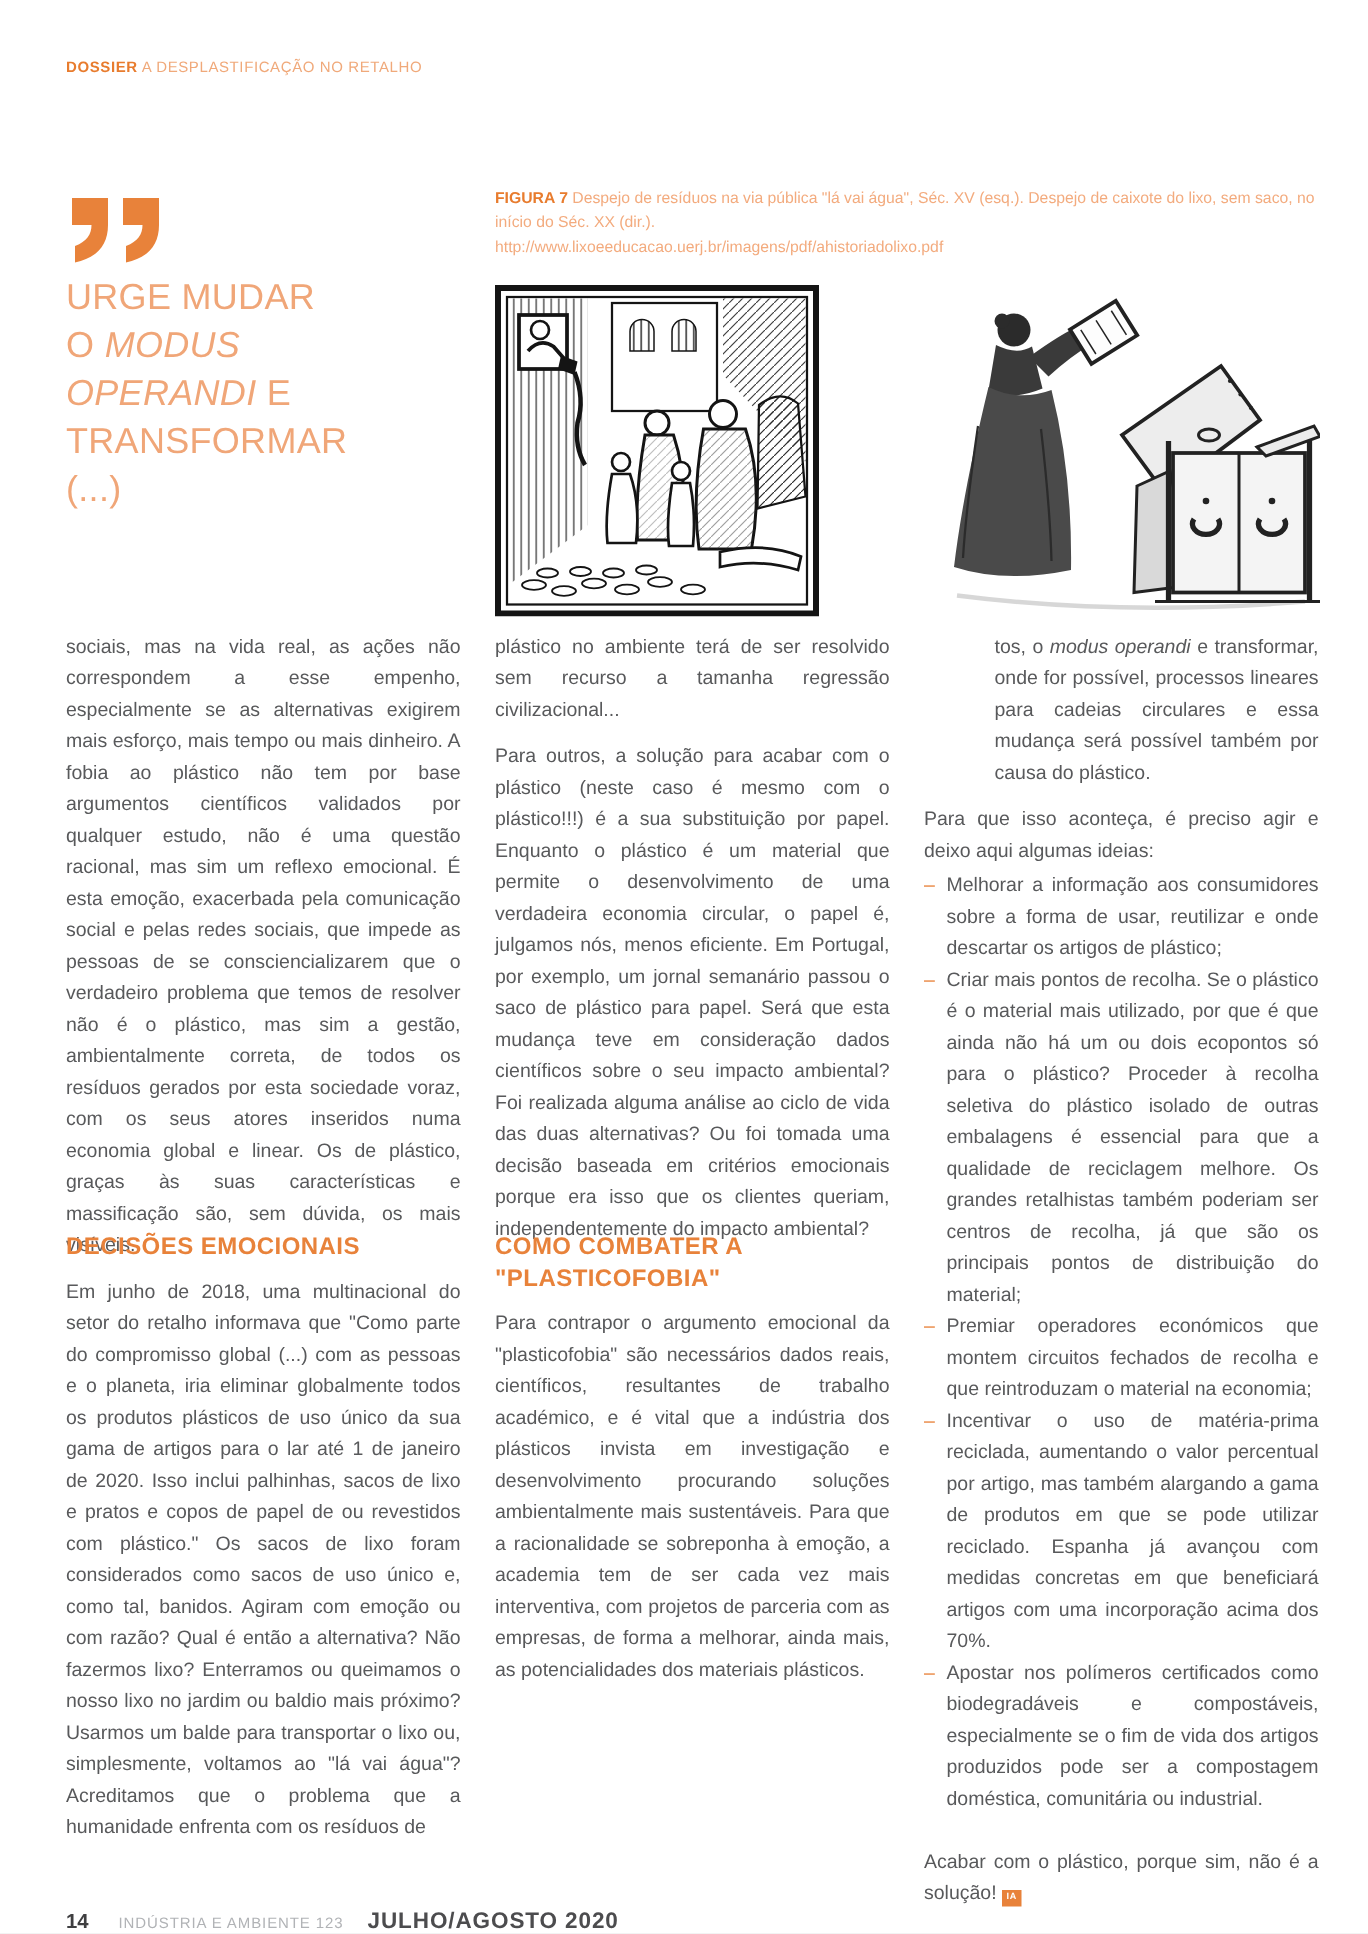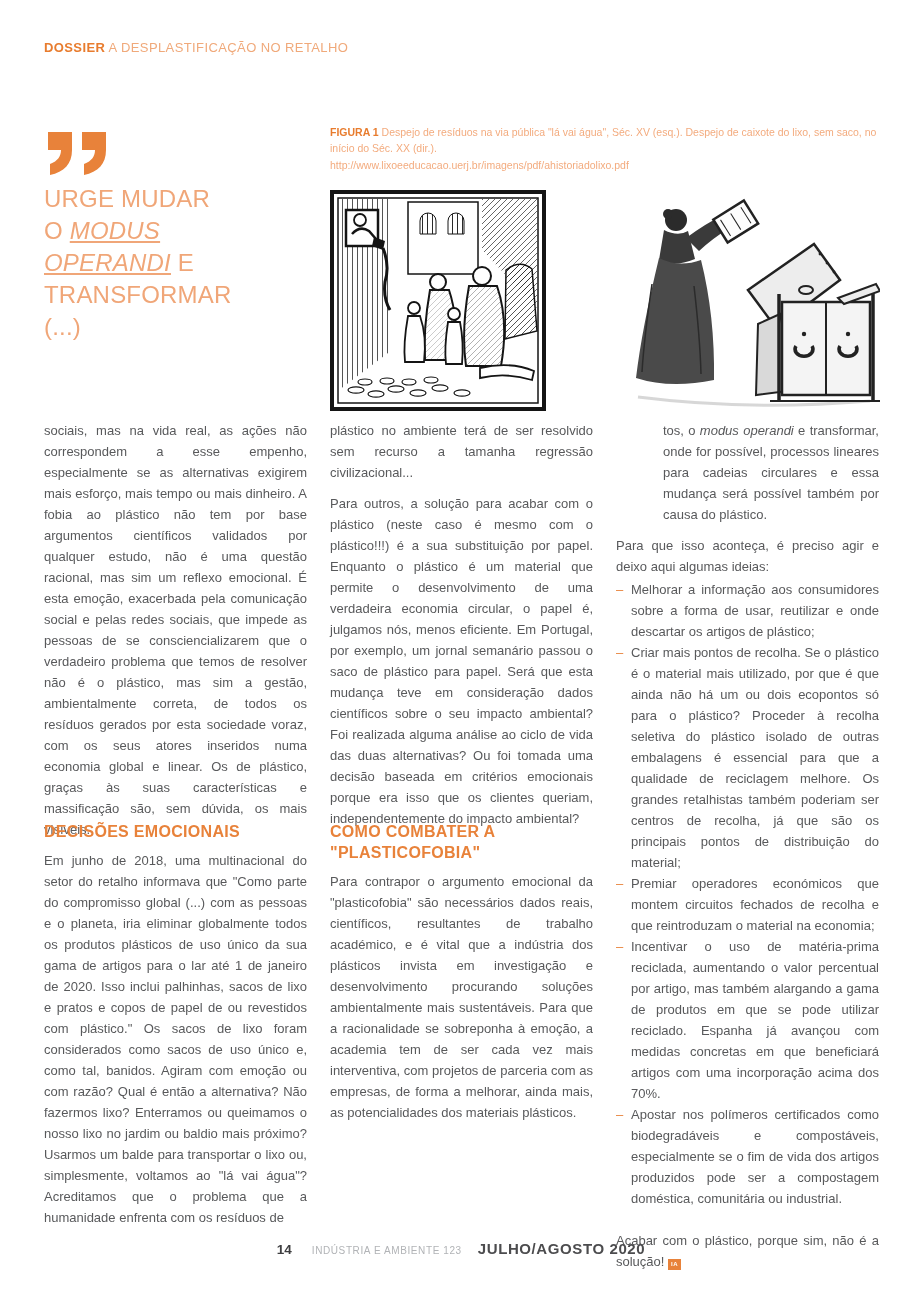--- a/index.html
+++ b/index.html
@@ -5,30 +5,30 @@
   html,body{margin:0;padding:0;background:#e9e9e9;}
   .page{
     position:relative;
     width:912px;height:1289px;
     background:#ffffff;
     font-family:"Liberation Sans", sans-serif;
     overflow:hidden;
     margin:0 auto;
   }
   
-  .kicker{position:absolute;left:44px;top:40px;font-size:13px;letter-spacing:.4px;}
+  .kicker{position:absolute;left:44px;top:40px;font-size:10px;letter-spacing:.4px;}
   .kicker .k-label{color:#e87c2e;font-weight:bold;}
   .kicker .k-title{color:#f0a97a;font-weight:normal;}
   
   .quote-icon{position:absolute;left:46px;top:130px;}
   .pull-quote{
     position:absolute;left:44px;top:183px;width:230px;
     color:#f0a678;font-size:24px;line-height:32px;letter-spacing:.2px;
   }
-  .pull-quote em{font-style:italic;text-decoration:underline;}
+  .pull-quote em{font-style:italic;}
   
   .fig-caption{
     position:absolute;left:330px;top:124px;width:552px;
     font-size:10.5px;line-height:1.55;color:#f3ab7e;
   }
   .fig-caption .fig-label{color:#e87c2e;font-weight:bold;}
   .fig-caption .fig-url{display:block;color:#f3ab7e;}
   
   .img-woodcut{position:absolute;left:330px;top:190px;}
   .img-dustcart{position:absolute;left:598px;top:194px;}
@@ -53,21 +53,21 @@
   .bullets .b-item{display:flex;margin:0;}
   .bullets .b-dash{color:#e8823a;width:15px;flex:0 0 15px;}
   .bullets .b-text{flex:1;text-align:justify;}
   .closing{margin-top:21px !important;}
   .end-marker{
     display:inline-block;width:13px;height:11px;background:#e8823a;
     color:#ffffff;font-size:6px;font-weight:bold;text-align:center;line-height:11px;
     vertical-align:baseline;letter-spacing:.5px;
   }
   
-  .footer{position:absolute;left:44px;top:1240px;width:834px;display:flex;align-items:baseline;justify-content:center;}
+  .footer{position:absolute;left:44px;top:1272px;width:834px;display:flex;align-items:baseline;}
   .footer .pg{color:#3f3f41;font-weight:bold;font-size:13.5px;}
   .footer .mag{color:#b1b3b6;font-size:10px;letter-spacing:.6px;margin-left:20px;}
   .footer .iss{color:#4c4c4e;font-size:15px;font-weight:bold;letter-spacing:.6px;margin-left:16px;}
   em{font-style:italic;}
 </style>
 </head>
 <body>
 
 <div class="page">
 
@@ -84,21 +84,21 @@
 
   <div class="pull-quote">
     <div><span>URGE MUDAR</span><em></em><span></span></div>
     <div><span>O </span><em>MODUS</em><span></span></div>
     <div><span></span><em>OPERANDI</em><span> E</span></div>
     <div><span>TRANSFORMAR</span><em></em><span></span></div>
     <div><span>(...)</span><em></em><span></span></div>
   </div>
 
   <div class="fig-caption">
-    <span class="fig-label">FIGURA 1</span><span> Despejo de resíduos na via pública "lá vai água", Séc. XV (esq.). Despejo de caixote do lixo, sem saco, no início do Séc. XX (dir.).</span>
+    <span class="fig-label">FIGURA 7</span><span> Despejo de resíduos na via pública "lá vai água", Séc. XV (esq.). Despejo de caixote do lixo, sem saco, no início do Séc. XX (dir.).</span>
     <span class="fig-url">http://www.lixoeeducacao.uerj.br/imagens/pdf/ahistoriadolixo.pdf</span>
   </div>
 
   <div class="img-woodcut">
     <svg width="216" height="221" viewBox="0 0 216 221">
       <defs>
         <pattern id="hv" width="5" height="5" patternUnits="userSpaceOnUse">
             <path d="M2.5 0 V5" stroke="#2a2a2a" stroke-width="1"></path>
           </pattern>
         <pattern id="hd" width="6" height="6" patternUnits="userSpaceOnUse">

